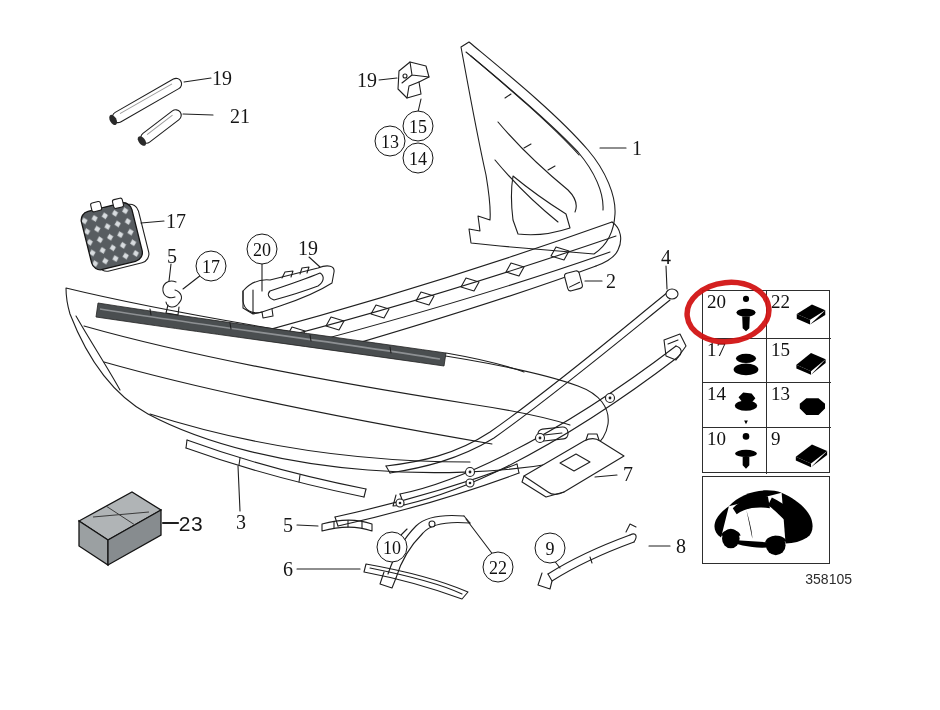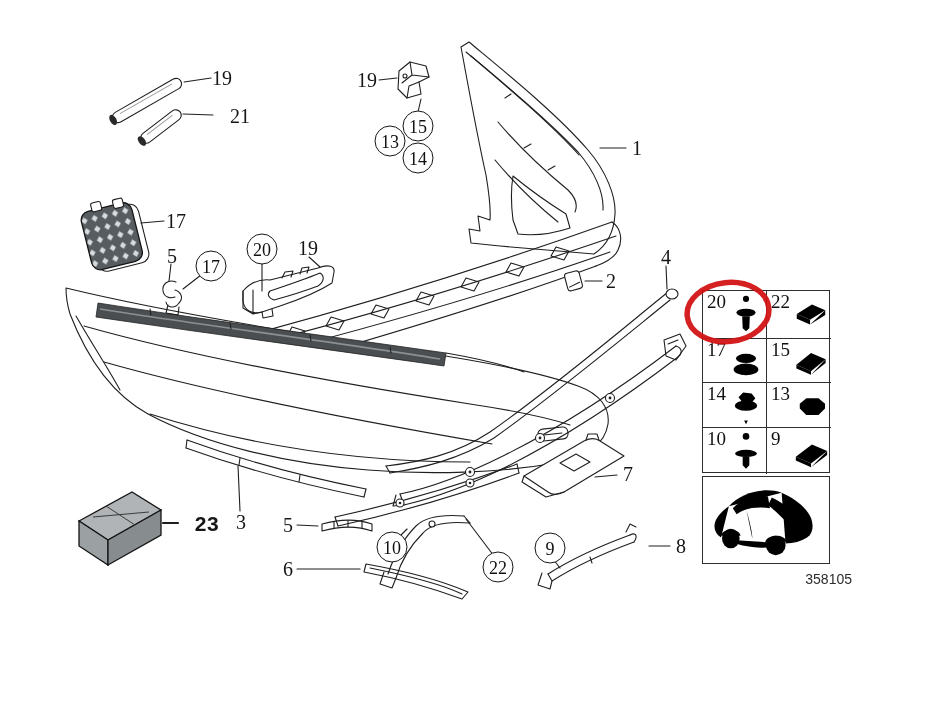--- a/index.html
+++ b/index.html
@@ -1,21 +1,21 @@
 <!DOCTYPE html>
 <html style="--hl-color: #d21414;"><head>
 <meta charset="utf-8">
 <style>
   html,body{margin:0;padding:0;background:#fff;}
   #stage{position:relative;width:940px;height:710px;background:#ffffff;overflow:hidden;
          font-family:"Liberation Serif","DejaVu Serif",serif;color:#111;}
   #art{position:absolute;left:0;top:0;z-index:2;pointer-events:none;}
   .lbl{position:absolute;transform:translate(-50%,-50%);font-size:20px;line-height:1;
        color:#161616;z-index:3;white-space:nowrap;}
-  .lbl.bold{font-family:"Liberation Sans","DejaVu Sans",sans-serif;font-weight:700;font-size:21px;letter-spacing:0.5px;margin-left:16px;}
+  .lbl.bold{font-family:"Liberation Sans","DejaVu Sans",sans-serif;font-weight:400;font-size:21px;letter-spacing:0.5px;}
   .clbl{position:absolute;transform:translate(-50%,-50%);width:29px;height:29px;border:1.7px solid #161616;
         border-radius:50%;background:#fff;display:flex;align-items:center;justify-content:center;
         font-size:18px;line-height:1;z-index:3;}
   
   #legend{position:absolute;left:702px;top:290px;width:128px;height:183px;z-index:1;
           display:grid;grid-template-columns:64px 64px;grid-template-rows:48px 44px 45px 46px;
           border:1.3px solid #2e2e2e;box-sizing:border-box;background:#fff;}
   .cell{position:relative;border-right:1px solid #2e2e2e;border-bottom:1px solid #2e2e2e;box-sizing:border-box;}
   .cell:nth-child(2n){border-right:none;}
   .cell:nth-child(7),.cell:nth-child(8){border-bottom:none;}

